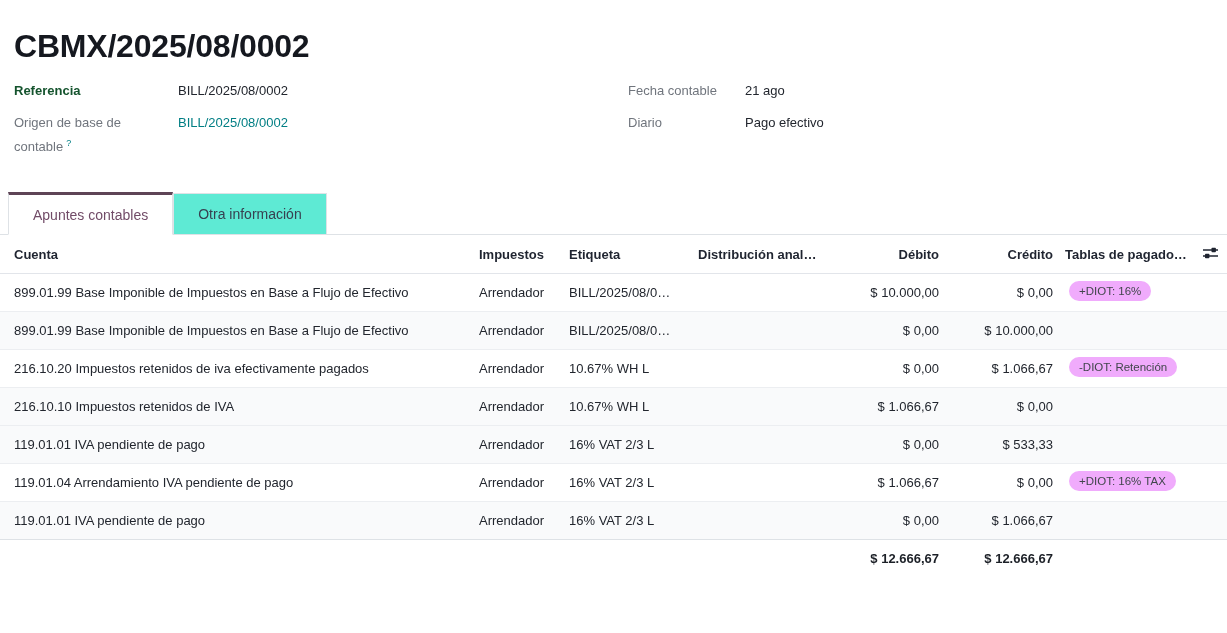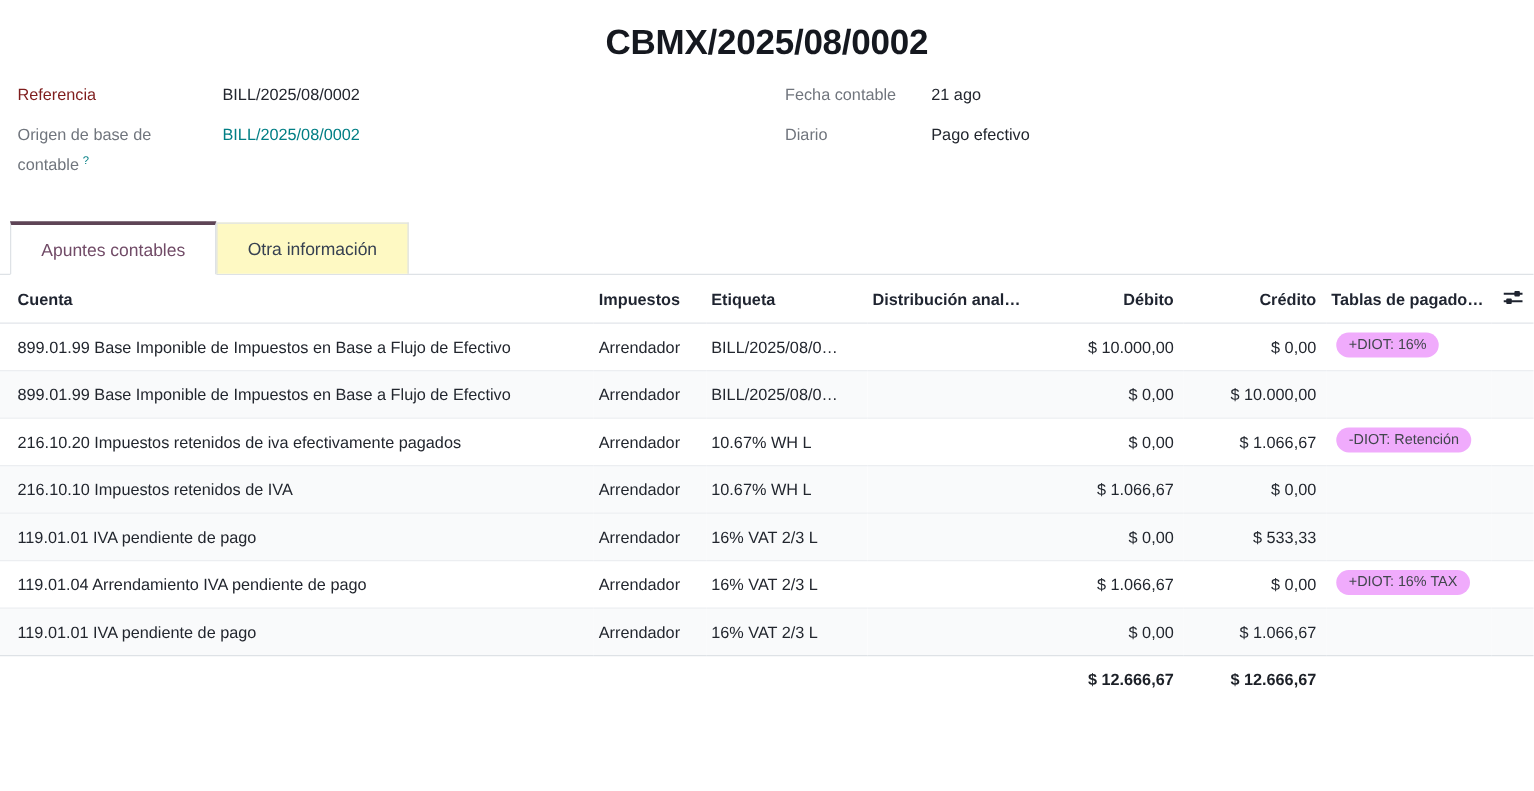--- a/index.html
+++ b/index.html
@@ -3,48 +3,48 @@
 <meta charset="utf-8">
 <style>
   * { margin:0; padding:0; box-sizing:border-box; }
   html,body { width:1227px; height:633px; background:#fff; overflow:hidden; }
   body { font-family:"Liberation Sans", sans-serif; color:#22262e; font-size:13px; }
 
   .page { width:1227px; height:633px; background:#fff; position:relative; }
 
   
   .page-title {
-    padding:18px 14px 0 14px;
-    font-size:28px; font-weight:700; color:#15181f; letter-spacing:-0.2px;text-align:center;
+    padding:28px 14px 0 14px;
+    font-size:32px; font-weight:700; color:#15181f; letter-spacing:-0.2px;
   }
 
   
   .fields { display:flex; margin-top:16px; }
   .fields-left { width:614px; padding-left:14px; }
   .fields-right { padding-left:14px; }
   .field-row { display:flex; margin-bottom:12px; line-height:20px; }
   .fields-left .field-label { width:164px; flex:0 0 164px; }
   .fields-right .field-label { width:117px; flex:0 0 117px; }
-  .field-label.strong { color:#7f1d1d; font-weight:400; }
+  .field-label.strong { color:#14532d; font-weight:700; }
   .field-label.muted { color:#70757d; font-weight:400; }
   .field-value { color:#22262e; }
   .field-value.link { color:#017e84; }
   .help-sup { color:#017e84; font-size:9px; vertical-align:super; margin-left:3px; cursor:pointer; }
 
   
   .tabs { display:flex; margin-top:23px; border-bottom:1px solid #dee2e6; padding-left:8px; height:43px; align-items:stretch; }
   .tab { display:flex; align-items:center; padding:0 24px; font-size:14px; cursor:pointer; position:relative; }
   .tab.active {
     color:#714b67; background:#fff;
     border-top:3px solid #5e4456;
     border-left:1px solid #dee2e6; border-right:1px solid #dee2e6;
     margin-bottom:-1px; border-bottom:1px solid #fff;
   }
   .tab.inactive {
-    color:#374151; background:#fef9c3;
+    color:#374151; background:#5eead4;
     border:1px solid #dee2e6; border-bottom:none;
     margin-top:1px;
   }
 
   
   table { width:1227px; border-collapse:collapse; table-layout:fixed; }
   th, td { height:38px; vertical-align:middle; overflow:hidden; white-space:nowrap; text-overflow:ellipsis; }
   thead th {
     text-align:left; font-weight:700; color:#1f2430; font-size:13px;
     border-bottom:1px solid #e2e5ea; padding:0 4px;

